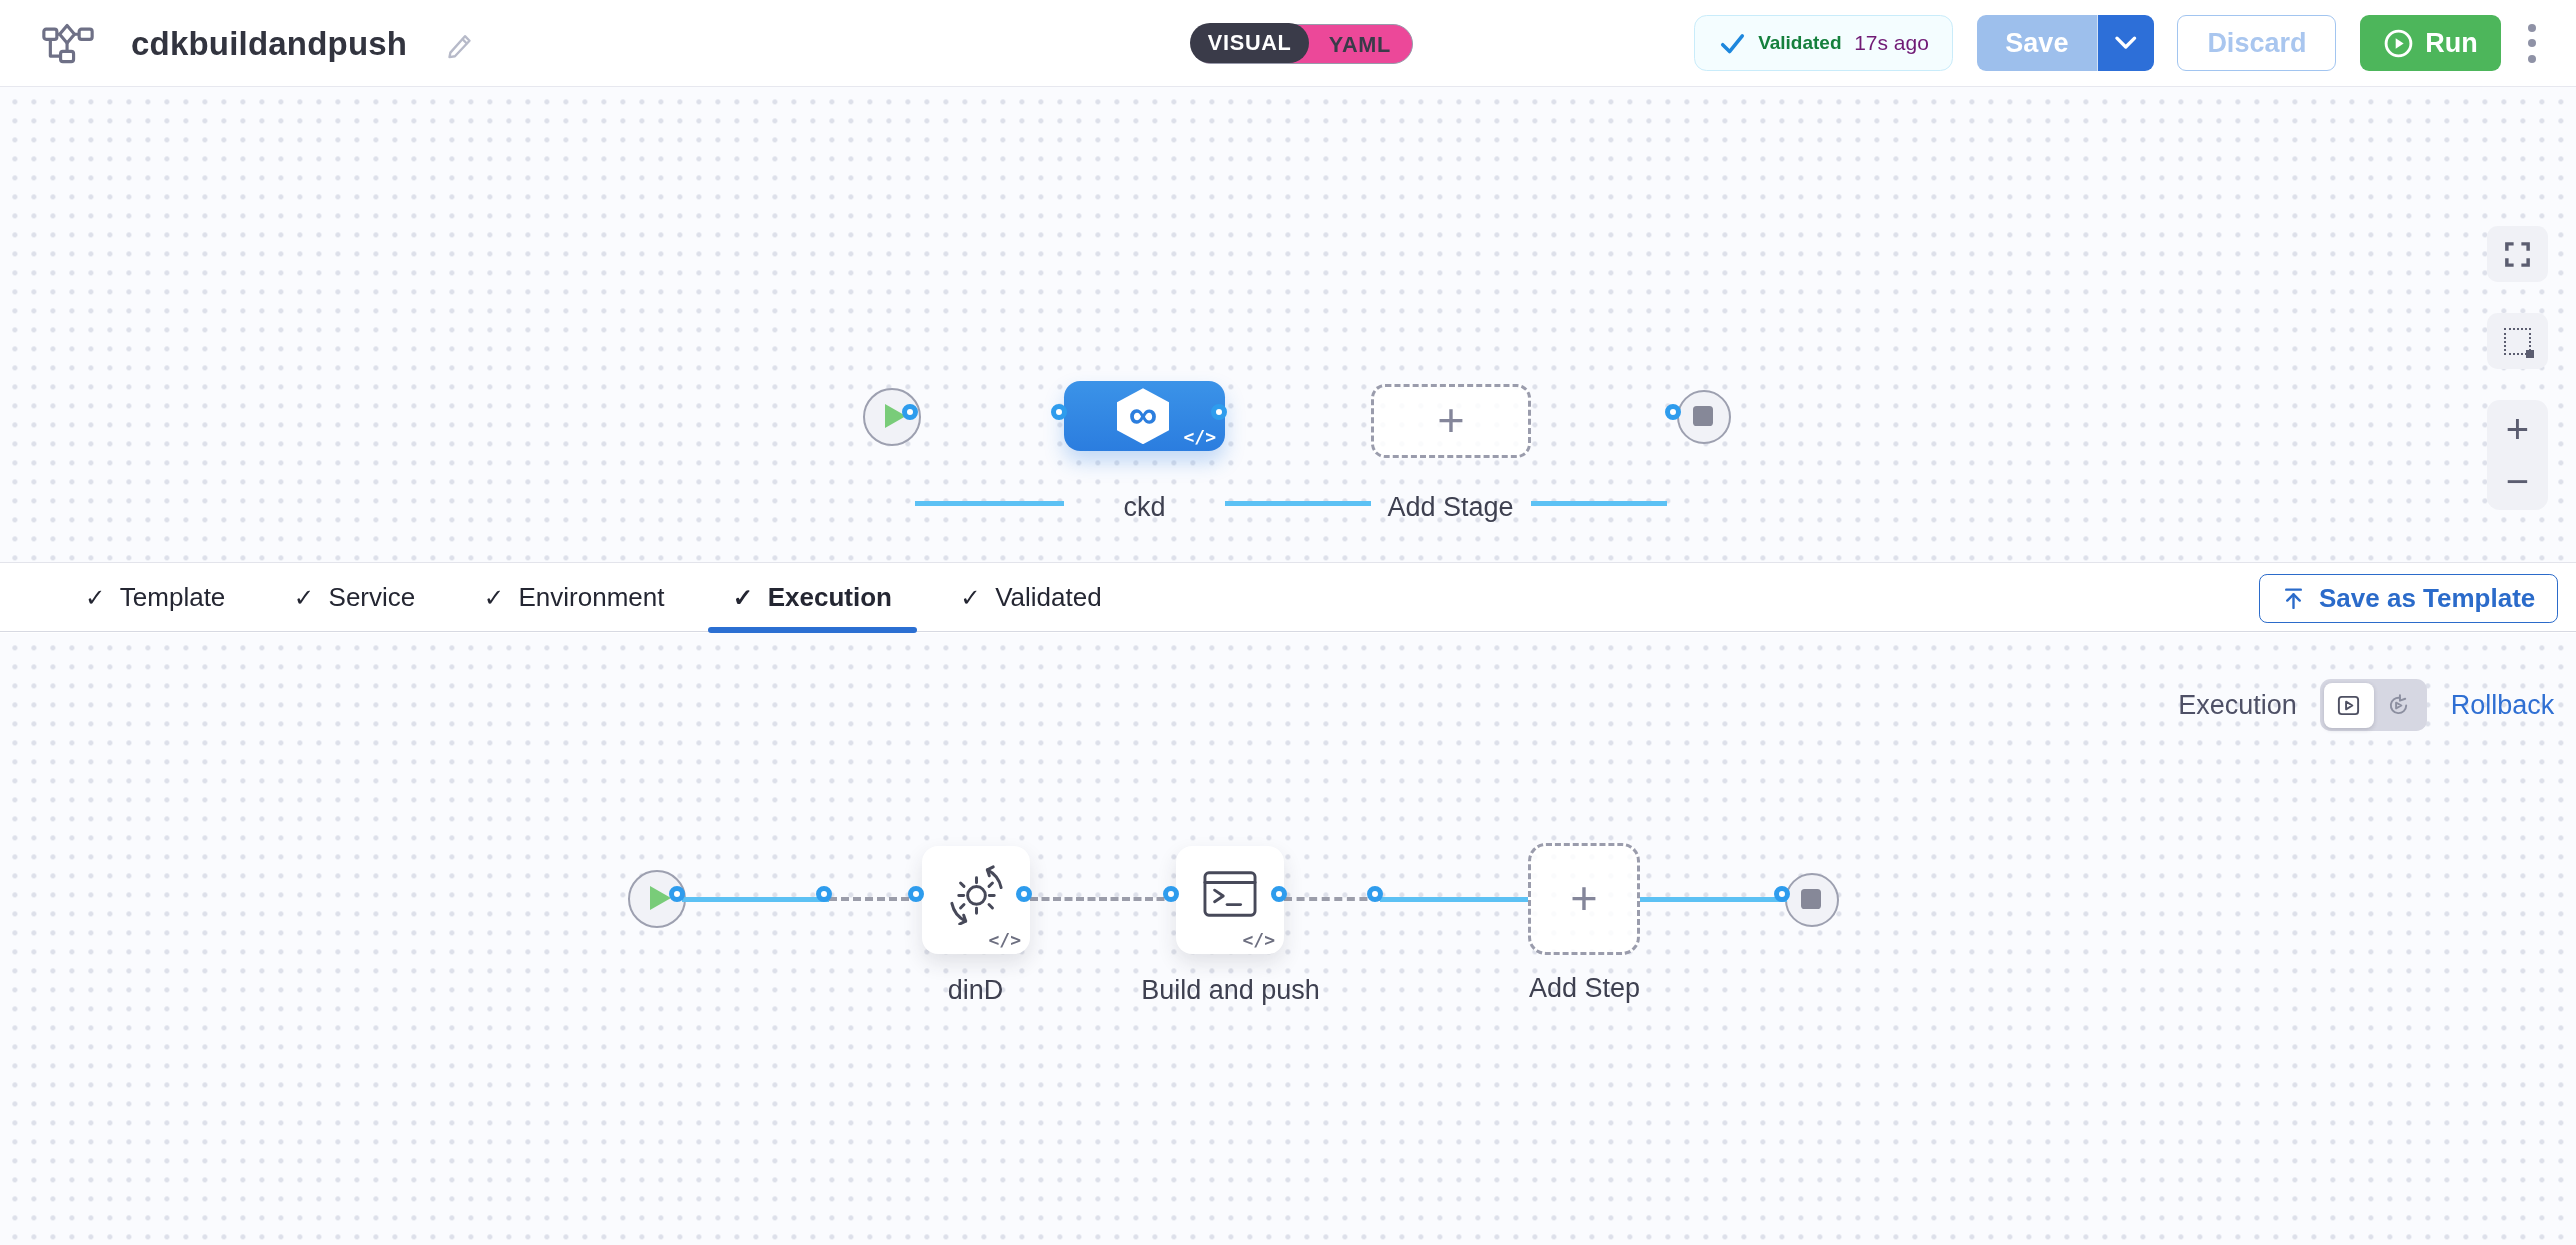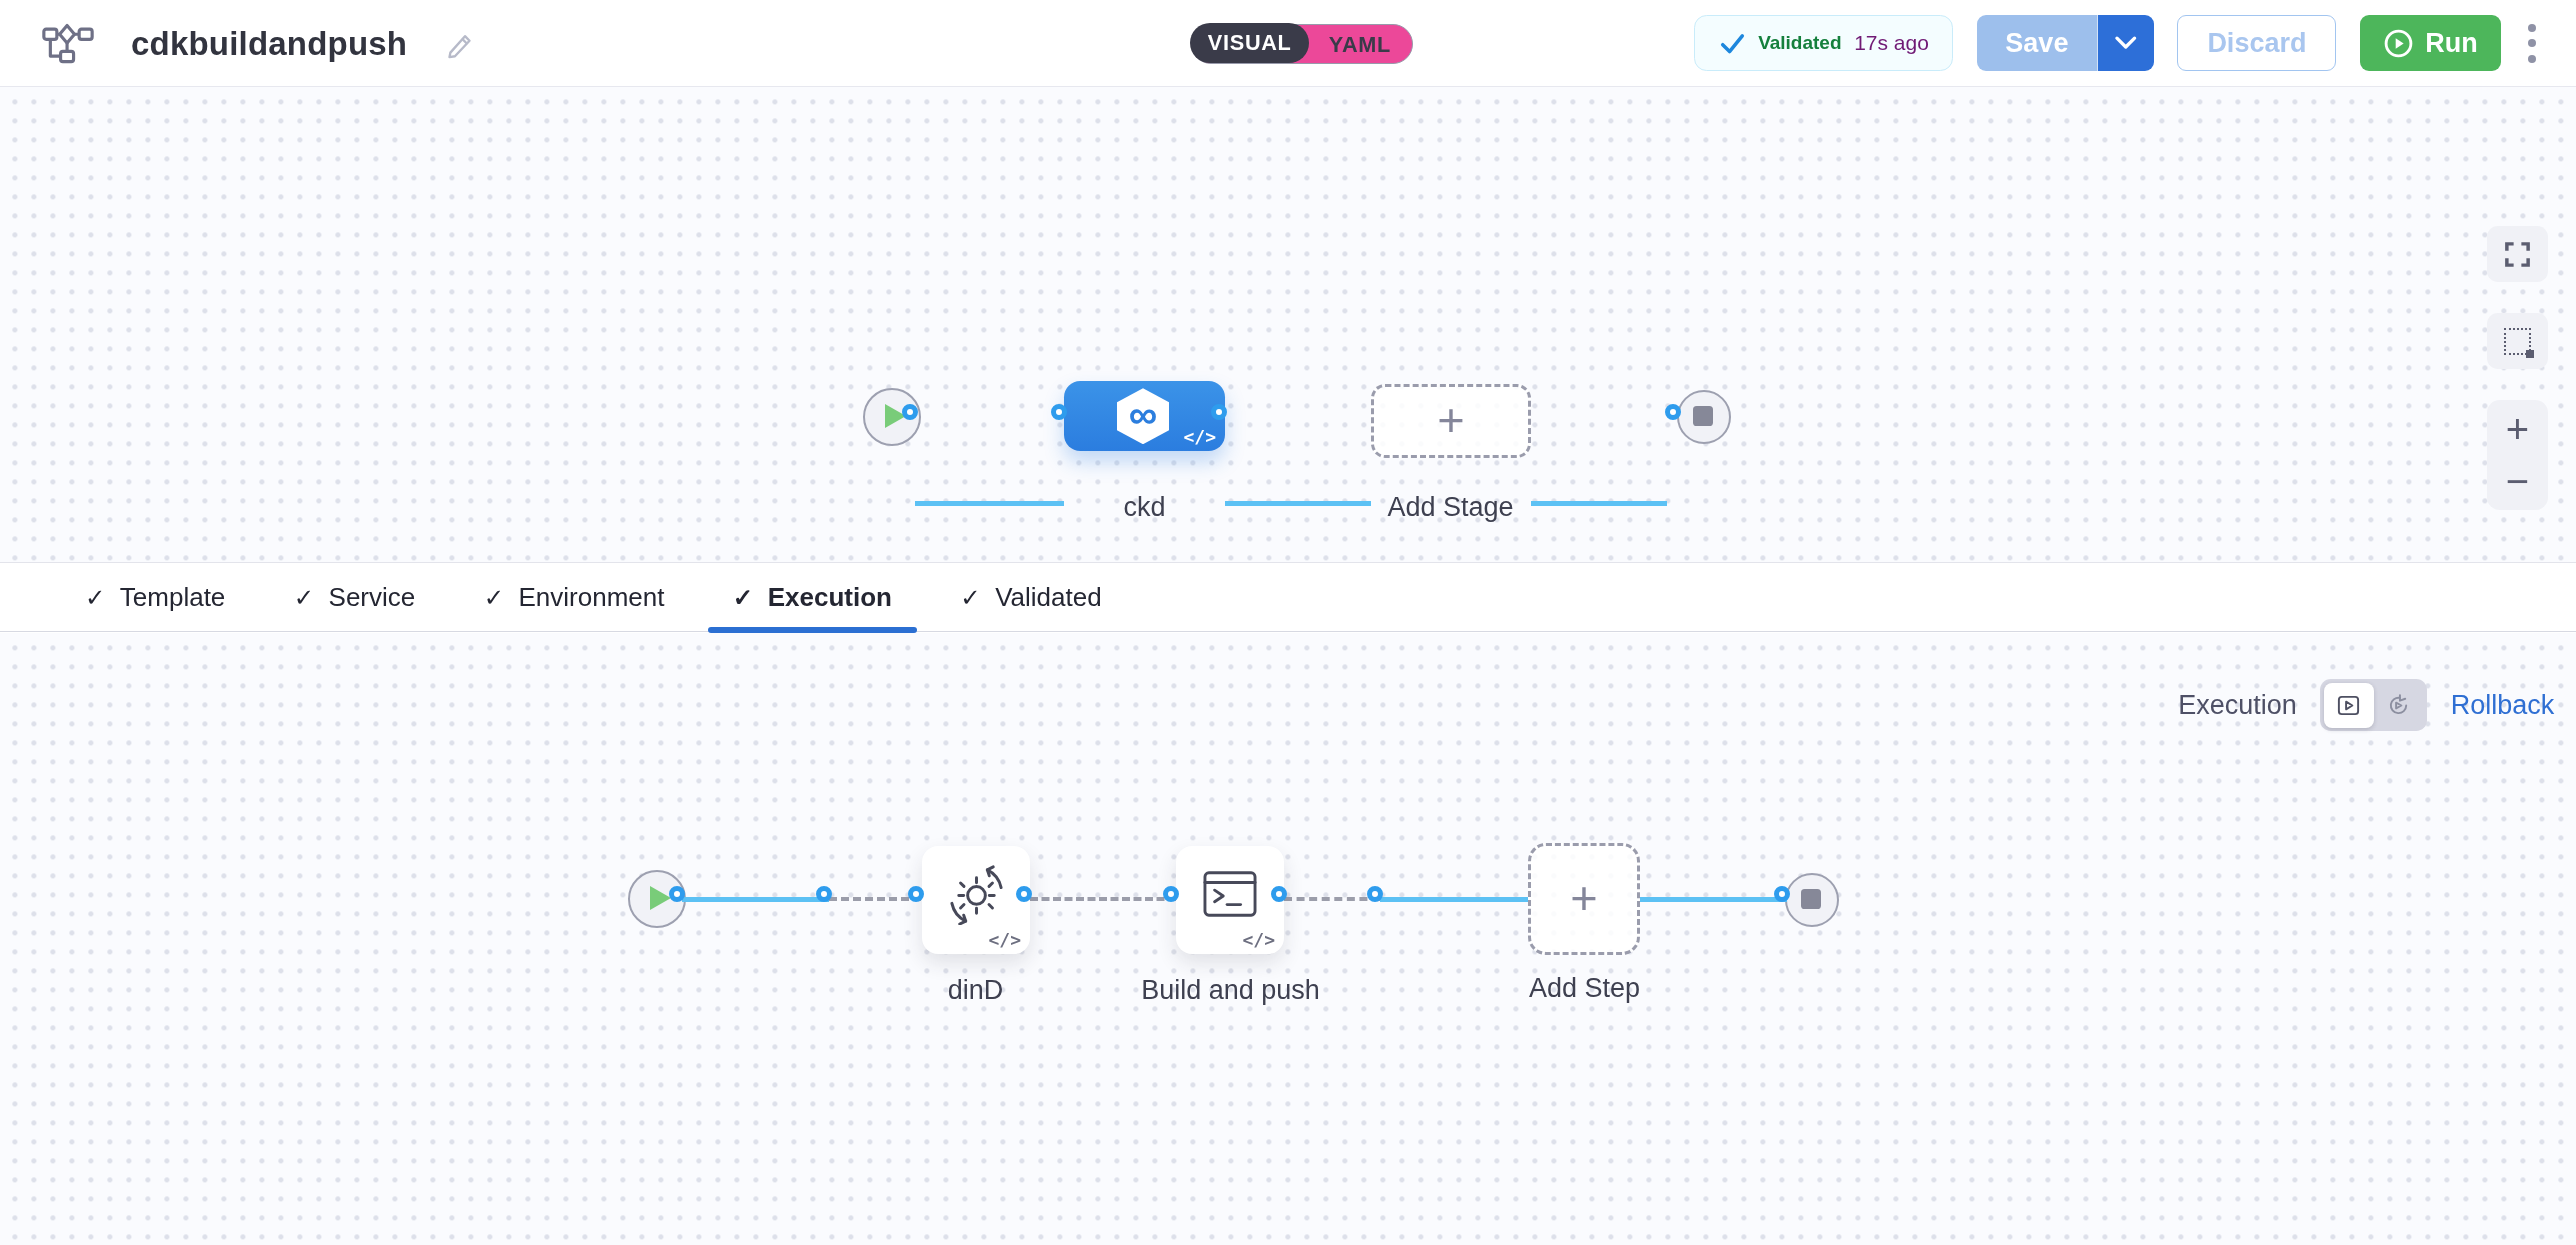--- a/index.html
+++ b/index.html
@@ -213,20 +213,30 @@
       <span>Environment</span>
     </div>
     <div class="tab active">
       <span class="check">✓</span>
       <span>Execution</span>
     </div>
     <div class="tab">
       <span class="check">✓</span>
       <span>Validated</span>
     </div>
+    <div class="btn-template">
+      <svg width="25" height="25" viewBox="0 0 24 24">
+        <g fill="none" stroke="#2b6bca" stroke-width="2.3" stroke-linecap="round" stroke-linejoin="round">
+          <path d="M5 3.5 H19"></path>
+            <path d="M12 8 V21"></path>
+            <path d="M6 14 L12 8 L18 14"></path>
+        </g>
+      </svg>
+      <span>Save as Template</span>
+    </div>
   </div>
 
   <div class="canvas-bottom dotted">
 
     <div class="exec-row">
       <span class="exec-label">Execution</span>
       <div class="mode-toggle">
         <div class="mode-seg sel">
           <svg width="25" height="25" viewBox="0 0 26 26">
             <g fill="none" stroke="#4e5062" stroke-width="2" stroke-linejoin="round">

